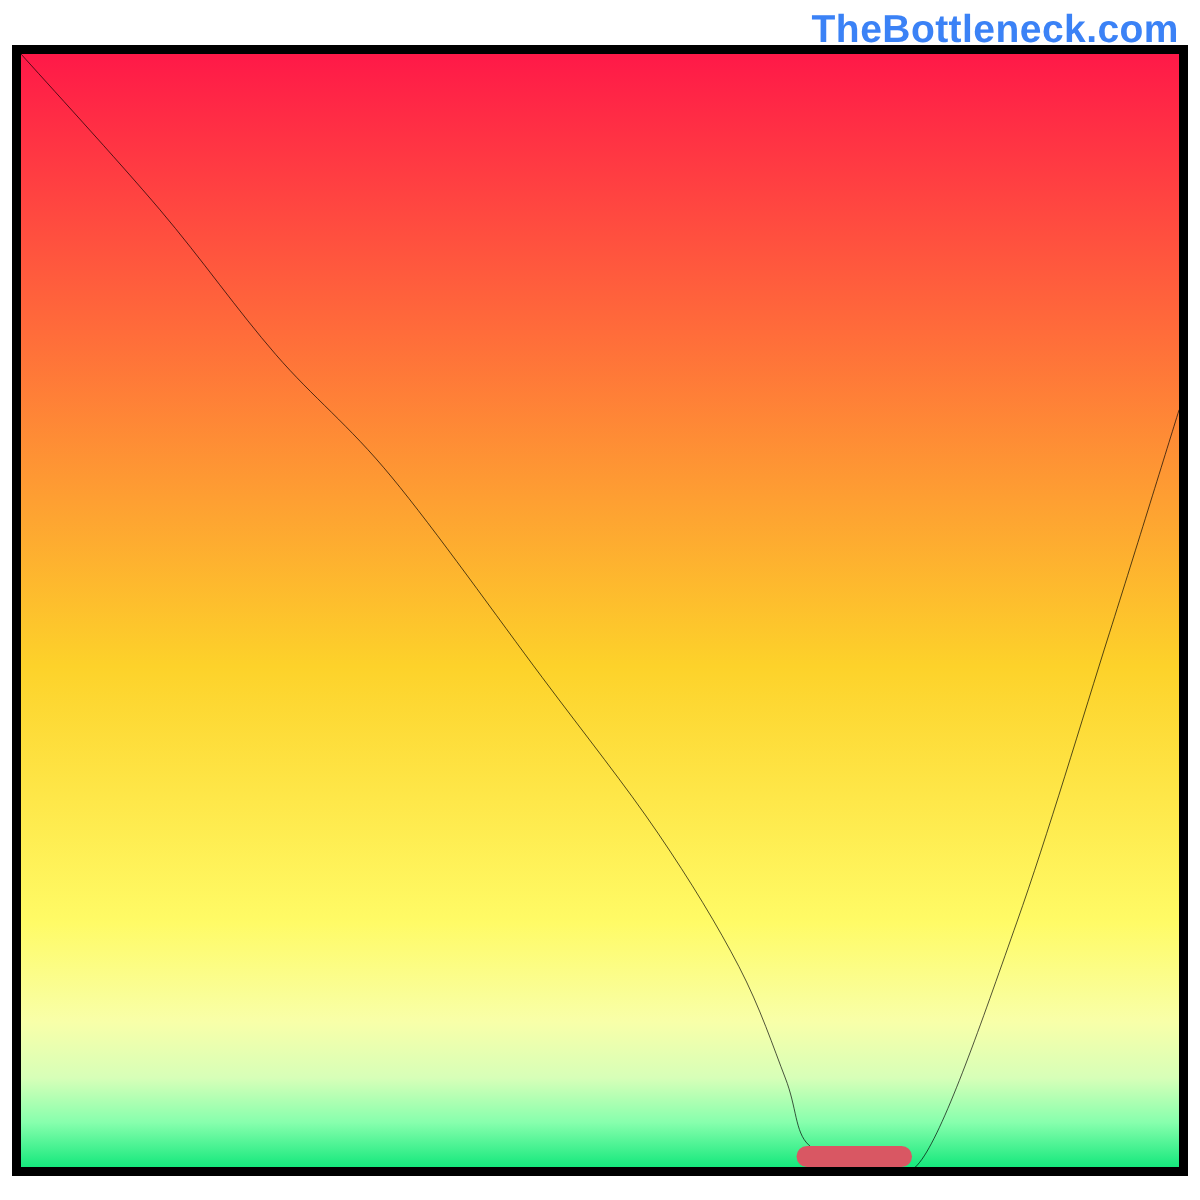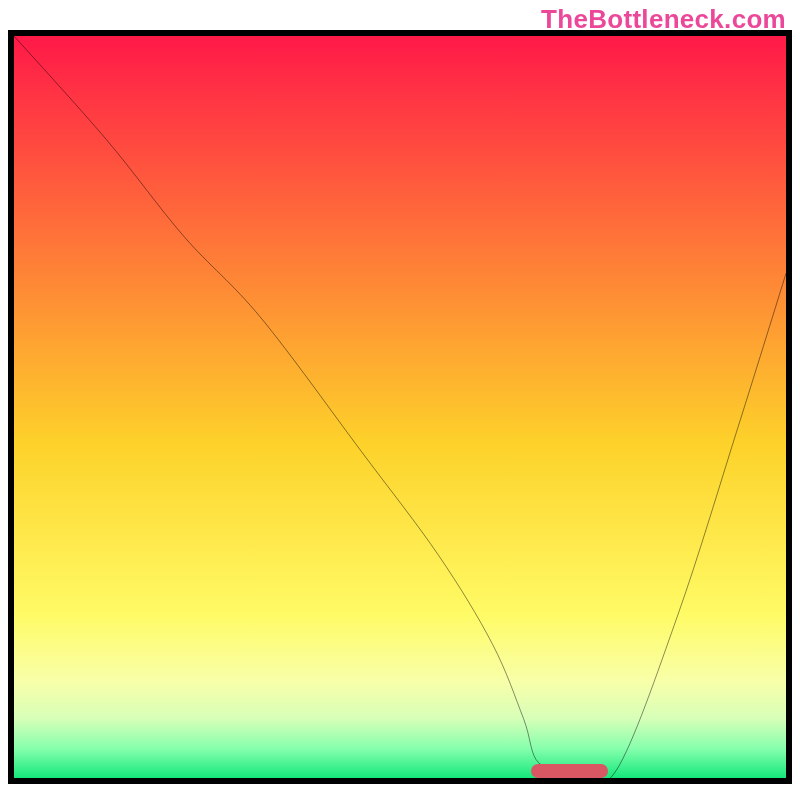--- a/index.html
+++ b/index.html
@@ -15,21 +15,21 @@
     position: relative;
     width: 800px;
     height: 800px;
   }
   .watermark {
     position: absolute;
     top: 4px;
     right: 14px;
     font-size: 26px;
     font-weight: 600;
-    color: #ec4899;
+    color: #3b82f6;
     letter-spacing: 0.3px;
     z-index: 10;
   }
   
   .plot-area {
     position: absolute;
     left: 8px;
     top: 30px;
     width: 784px;
     height: 754px;

